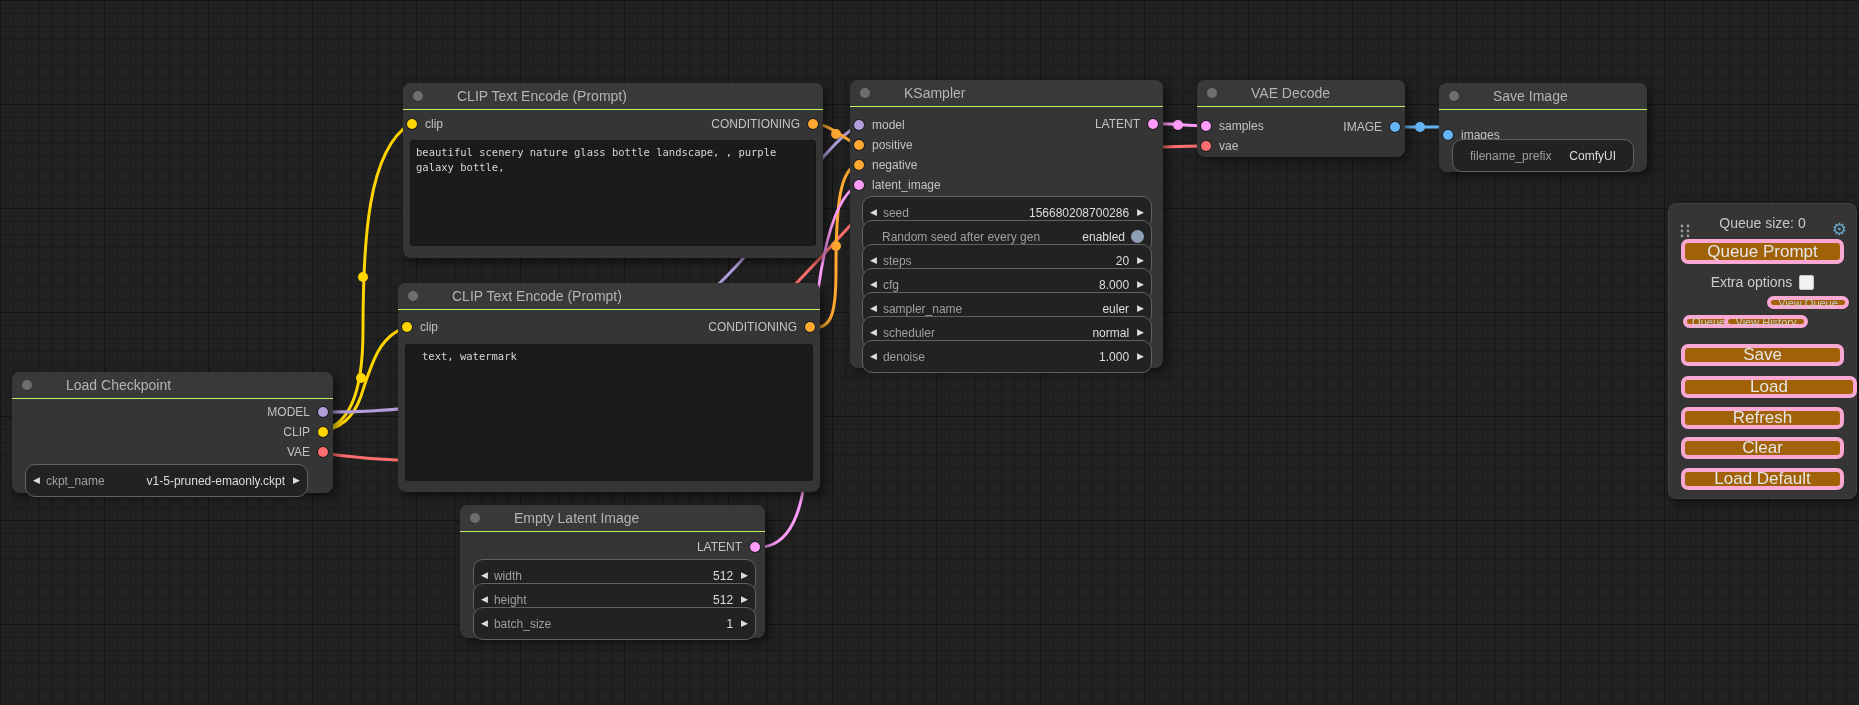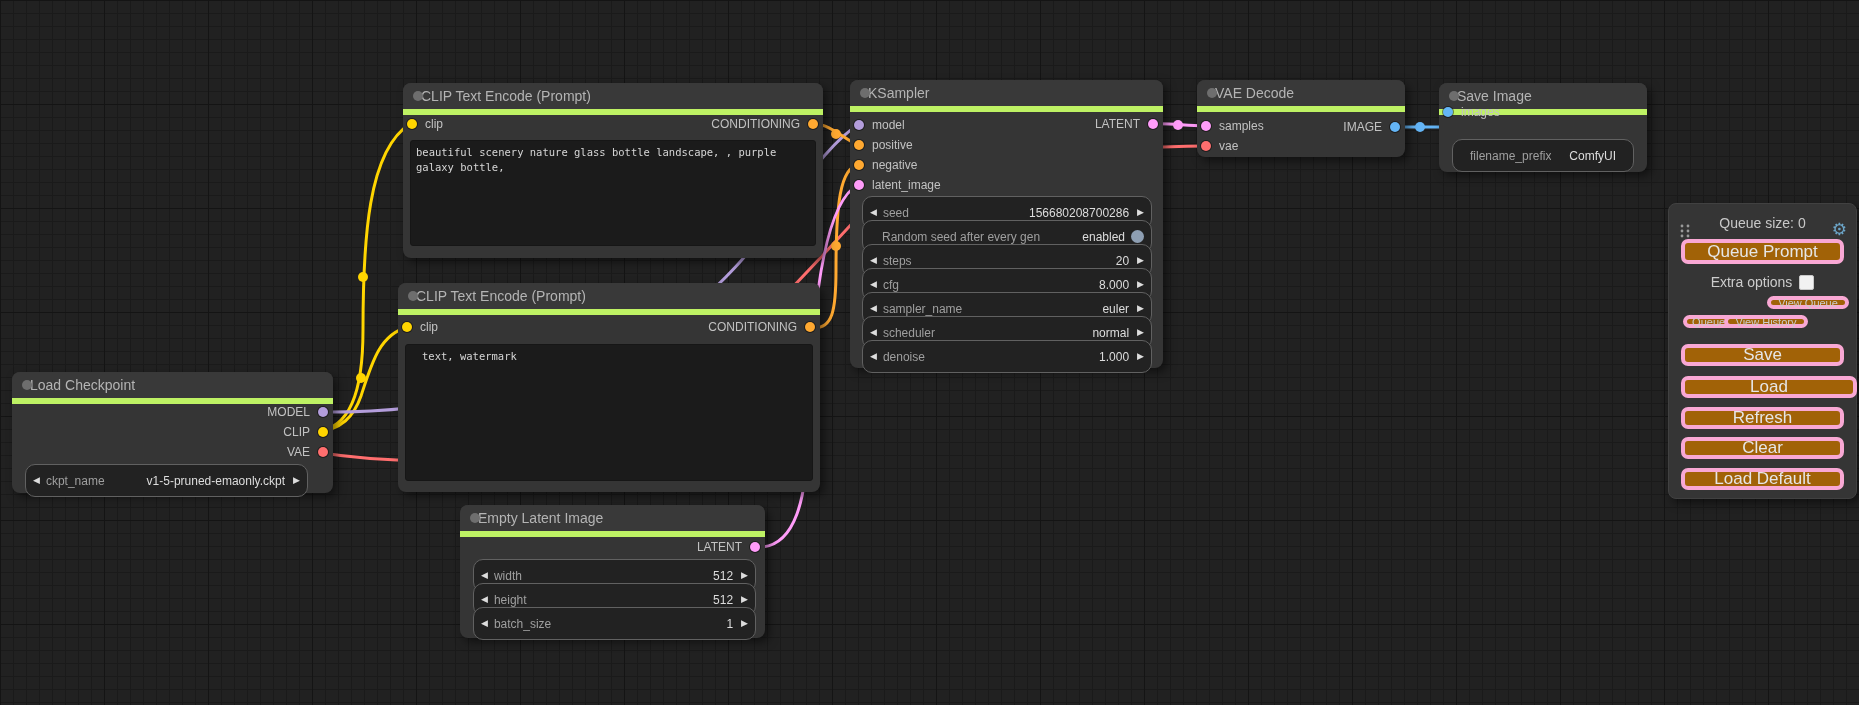--- a/index.html
+++ b/index.html
@@ -13,22 +13,22 @@
       linear-gradient(90deg,#1a1a1a 1px, transparent 1px);
     background-size:104px 104px,104px 104px,13px 13px,13px 13px;
     font-family:"Liberation Sans", sans-serif;
   }
   #wires{position:absolute;left:0;top:0;z-index:1;pointer-events:none;}
   .node{
     position:absolute;z-index:2;background:#353535;border-radius:8px;
     box-shadow:4px 4px 10px rgba(0,0,0,.5);color:#b8b8b8;
   }
   .node-title{
-    position:relative;height:26px;line-height:26px;padding-left:18px;
-    font-size:14px;color:#b4b4b4;border-bottom:6px solid #bef264;
+    position:relative;height:26px;line-height:26px;padding-left:54px;
+    font-size:14px;color:#b4b4b4;border-bottom:1px solid #bef264;
     border-radius:8px 8px 0 0;background:#393939;white-space:nowrap;overflow:hidden;
   }
   .collapse-dot{
     position:absolute;left:10px;top:8px;width:10px;height:10px;border-radius:50%;
     background:#6e6e6e;
   }
   .port{position:absolute;display:flex;align-items:center;height:16px;font-size:12px;color:#c2c2c2;}
   .port.in{left:4px;}
   .port.out{right:5px;justify-content:flex-end;}
   .dot{width:10px;height:10px;border-radius:50%;flex:0 0 auto;box-shadow:0 0 0 1px rgba(0,0,0,.45);}
@@ -272,21 +272,21 @@
       <span>IMAGE</span>
       <span class="dot" style="background: rgb(100, 181, 246);"></span>
     </div>
   </div>
 
   <div class="node" style="left:1439px;top:83px;width:208px;height:89px;">
     <div class="node-title">
       <span class="collapse-dot"></span>
       <span>Save Image</span>
     </div>
-    <div class="port in" style="top:21px;">
+    <div class="port in" style="top:44px;">
       <span class="dot" style="background: rgb(100, 181, 246);"></span>
       <span>images</span>
     </div>
     <div class="widget" style="left:13px;top:56px;width:182px;">
       <span class="wlabel" style="margin-left:10px;">filename_prefix</span>
       <span class="wvalue" style="margin-right:10px;">ComfyUI</span>
     </div>
   </div>
 
   <div id="menu" style="left:1668px;top:203px;width:187px;height:294px;">

